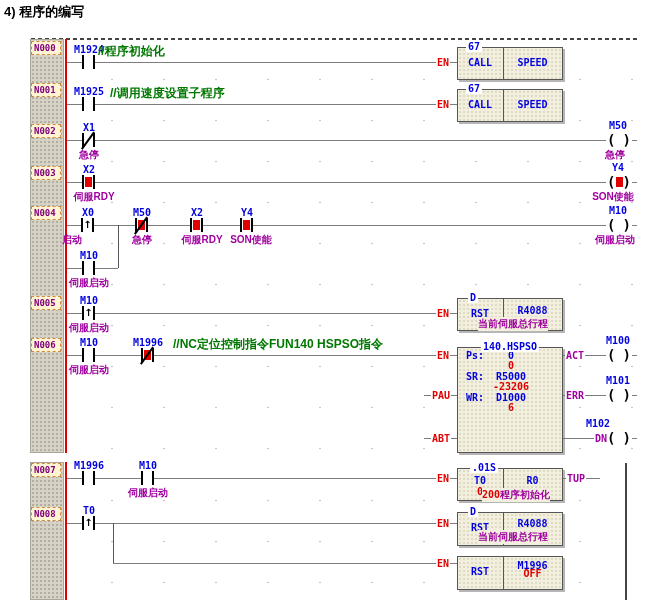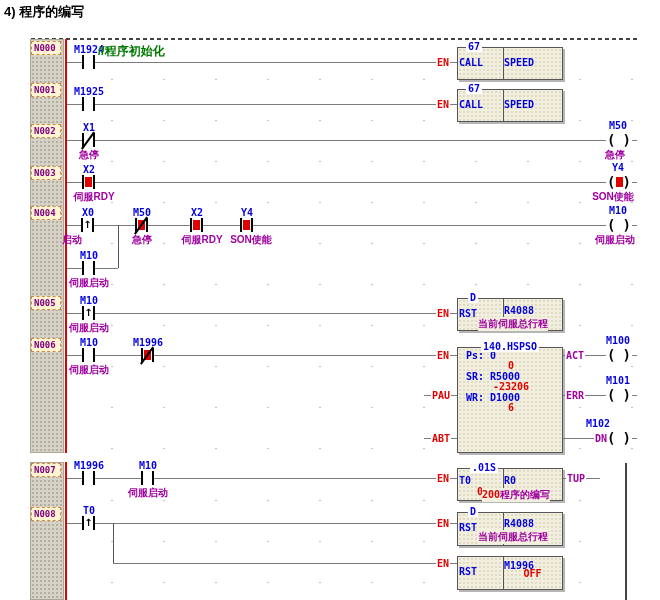--- a/index.html
+++ b/index.html
@@ -46,21 +46,21 @@
   .io.p{color:#a000a0}
   .blk{position:absolute;width:106px;box-sizing:border-box;z-index:2;
      background-color:#f2efde;
      background-image:radial-gradient(#dfdac3 0.8px,transparent 1px);background-size:4px 4px;
      border:1px solid #555;box-shadow:2px 2px 0 rgba(110,110,110,.5)}
   .bdiv{position:absolute;left:45px;top:0;bottom:0;width:1px;background:#555}
   .tab{position:absolute;color:#0000e0;font:bold 10px "DejaVu Sans Mono",monospace;
      background:#fff;padding:0 2px;z-index:4;white-space:nowrap}
   .tab.ctr{transform:translateX(-50%)}
   .bt{position:absolute;color:#0000e0;font:bold 10px "DejaVu Sans Mono",monospace;
-     z-index:3;white-space:nowrap}
+     text-align:center;z-index:3;white-space:nowrap}
   .rv{position:absolute;color:#e00000;font:bold 10px "DejaVu Sans Mono",monospace;
      text-align:center;z-index:3;white-space:nowrap}
   .bp{position:absolute;transform:translateX(-50%);white-space:nowrap;color:#a000a0;
      font:bold 10px "Liberation Sans",sans-serif;background:#f2efde;z-index:3}
   .bp .rvi{color:#e00000;font:bold 10px "DejaVu Sans Mono",monospace}
   .bp .pdi{color:#a000a0}
 </style>
 </head>
 <body>
 
@@ -95,20 +95,21 @@
   <div class="blk" style="left:457px;top:47px;height:33px">
       <div class="bdiv"></div>
     </div>
   <div class="tab" style="left:466px;top:41px">67</div>
   <div class="bt" style="left:459px;top:57px;width:42px">CALL</div>
   <div class="bt" style="left:504px;top:57px;width:57px">SPEED</div>
 
   <div class="w" style="left:67px;top:104px;width:390px"></div>
   <div class="c" style="left:82px;top:97px"></div>
   <div class="addr" style="left:89px;top:86px">M1925</div>
+  <div class="cmt" style="left:110px;top:85px">//调用速度设置子程序</div>
   <div class="io" style="left:436px;top:99px">EN</div>
   <div class="blk" style="left:457px;top:89px;height:33px">
       <div class="bdiv"></div>
     </div>
   <div class="tab" style="left:466px;top:83px">67</div>
   <div class="bt" style="left:459px;top:99px;width:42px">CALL</div>
   <div class="bt" style="left:504px;top:99px;width:57px">SPEED</div>
 
   <div class="w" style="left:67px;top:140px;width:539px"></div>
   <div class="w" style="left:629px;top:140px;width:8px"></div>
@@ -165,20 +166,21 @@
   <div class="bt" style="left:459px;top:308px;width:42px">RST</div>
   <div class="bt" style="left:504px;top:305px;width:57px">R4088</div>
   <div class="bp" style="left:513px;top:317px">当前伺服总行程</div>
 
   <div class="w" style="left:67px;top:355px;width:390px"></div>
   <div class="c" style="left:82px;top:348px"></div>
   <div class="addr" style="left:89px;top:337px">M10</div>
   <div class="pd" style="left:89px;top:363px">伺服启动</div>
   <div class="c nc fill" style="left:141px;top:348px"></div>
   <div class="addr" style="left:148px;top:337px">M1996</div>
+  <div class="cmt" style="left:173px;top:336px">//NC定位控制指令FUN140 HSPSO指令</div>
   <div class="io" style="left:436px;top:350px">EN</div>
   <div class="w" style="left:424px;top:395px;width:33px"></div>
   <div class="io" style="left:431px;top:390px">PAU</div>
   <div class="w" style="left:424px;top:438px;width:33px"></div>
   <div class="io" style="left:431px;top:433px">ABT</div>
   <div class="blk" style="left:457px;top:347px;height:106px"></div>
   <div class="tab ctr" style="left:510px;top:341px">140.HSPSO</div>
   <div class="bt" style="left:466px;top:350px">Ps:</div>
   <div class="bt" style="left:490px;top:350px;width:42px">0</div>
   <div class="rv" style="left:490px;top:360px;width:42px">0</div>
@@ -211,21 +213,21 @@
   <div class="addr" style="left:148px;top:460px">M10</div>
   <div class="pd" style="left:148px;top:486px">伺服启动</div>
   <div class="io" style="left:436px;top:473px">EN</div>
   <div class="blk" style="left:457px;top:468px;height:33px">
       <div class="bdiv"></div>
     </div>
   <div class="tab" style="left:470px;top:462px">.01S</div>
   <div class="bt" style="left:459px;top:475px;width:42px">T0</div>
   <div class="rv" style="left:459px;top:486px;width:42px">0</div>
   <div class="bt" style="left:504px;top:475px;width:57px">R0</div>
-  <div class="bp" style="left:516px;top:488px"><span class="rvi">200</span><span class="pdi">程序的编写</span></div>
+  <div class="bp" style="left:516px;top:488px"><span class="rvi">200</span><span class="pdi">程序初始化</span></div>
   <div class="w" style="left:563px;top:478px;width:37px"></div>
   <div class="io p" style="left:566px;top:473px">TUP</div>
 
   <div class="w" style="left:67px;top:523px;width:390px"></div>
   <div class="c up" style="left:82px;top:516px"></div>
   <div class="addr" style="left:89px;top:505px">T0</div>
   <div class="wv" style="left:113px;top:523px;height:41px"></div>
   <div class="w" style="left:113px;top:563px;width:344px"></div>
   <div class="io" style="left:436px;top:518px">EN</div>
   <div class="blk" style="left:457px;top:512px;height:34px">

